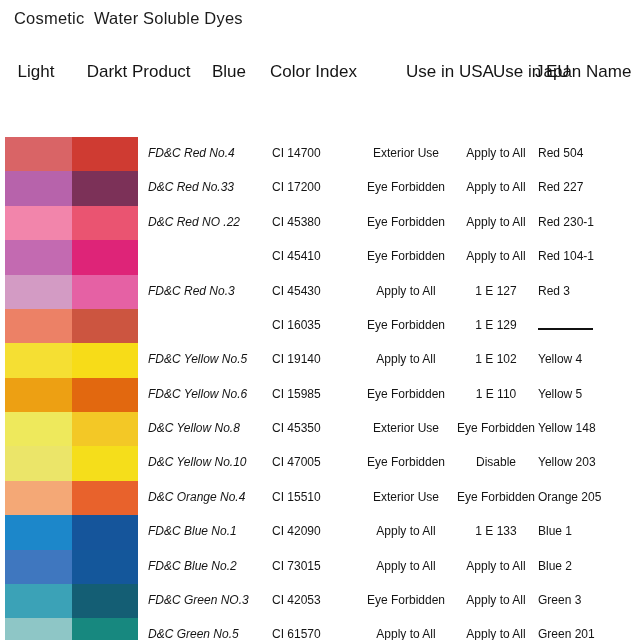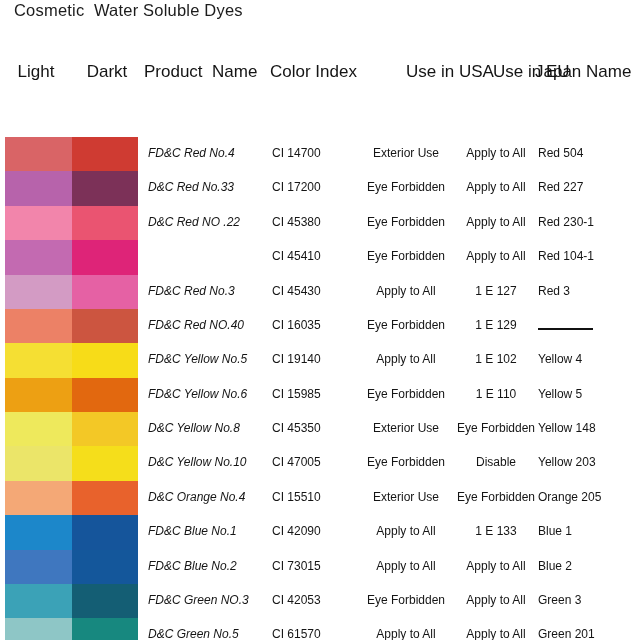--- a/index.html
+++ b/index.html
@@ -13,21 +13,21 @@
     overflow: hidden;
     font-family: "Liberation Sans", sans-serif;
     color: #1a1a1a;
     position: relative;
   }
 
   
   #page-title {
     position: absolute;
     left: 14px;
-    top: 1px;
+    top: 9px;
     font-size: 16.5px;
     font-weight: 400;
     color: #1c1c1c;
     letter-spacing: 0.2px;
     white-space: pre;
   }
 
   
   #dye-table {
     position: absolute;
@@ -44,21 +44,21 @@
   #table-header .th {
     position: absolute;
     font-size: 17px;
     font-weight: 400;
     color: #141414;
     white-space: nowrap;
     top: 6px;
   }
   .th-light    { left: 0px;   width: 72px; text-align: center; }
   .th-dark     { left: 72px;  width: 70px; text-align: center; }
-  .th-product  { left: 144px; width: 62px; text-align: left;   }
+  .th-product  { left: 132px; width: 62px; text-align: left;   }
   .th-name     { left: 212px; width: 48px; text-align: left;   }
   .th-colidx   { left: 270px; width: 80px; text-align: left;   }
   .th-usa      { left: 366px; width: 78px; text-align: left; margin-left: 40px;   }
   .th-eu       { left: 458px; width: 62px; text-align: left; margin-left: 35px;   }
   .th-japan    { left: 535px; width: 86px; text-align: left;   }
 
   
   #swatch-block {
     position: absolute;
     left: 5px;
@@ -112,21 +112,21 @@
 <body>
 
 <div id="page-title">Cosmetic  Water Soluble Dyes</div>
 
 <div id="dye-table">
 
   <div id="table-header">
     <div class="th th-light">Light</div>
     <div class="th th-dark">Darkt</div>
     <div class="th th-product">Product</div>
-    <div class="th th-name">Name</div>
+    <div class="th th-name">Blue</div>
     <div class="th th-colidx">Color Index</div>
     <div class="th th-usa">Use in USA</div>
     <div class="th th-eu">Use in EU</div>
     <div class="th th-japan">Japan Name</div>
   </div>
 
   <div id="swatch-block">
       <div class="swatch-row">
         <div class="swatch-cell" style="background: rgb(217, 100, 102);"></div>
         <div class="swatch-cell" style="background: rgb(207, 59, 50);"></div>
@@ -217,21 +217,20 @@
         <div class="td td-japan">Red 104-1</div>
       </div>
       <div class="data-row">
         <div class="td td-product">FD&amp;C Red No.3</div>
         <div class="td td-cindex">CI 45430</div>
         <div class="td td-usa">Apply to All</div>
         <div class="td td-eu">1 E 127</div>
         <div class="td td-japan">Red 3</div>
       </div>
       <div class="data-row">
-        <div class="td td-product">FD&amp;C Red NO.40</div>
         <div class="td td-cindex">CI 16035</div>
         <div class="td td-usa">Eye Forbidden</div>
         <div class="td td-eu">1 E 129</div>
         <div class="td td-japan"><span class="dash-mark"></span></div>
       </div>
       <div class="data-row">
         <div class="td td-product">FD&amp;C Yellow No.5</div>
         <div class="td td-cindex">CI 19140</div>
         <div class="td td-usa">Apply to All</div>
         <div class="td td-eu">1 E 102</div>

